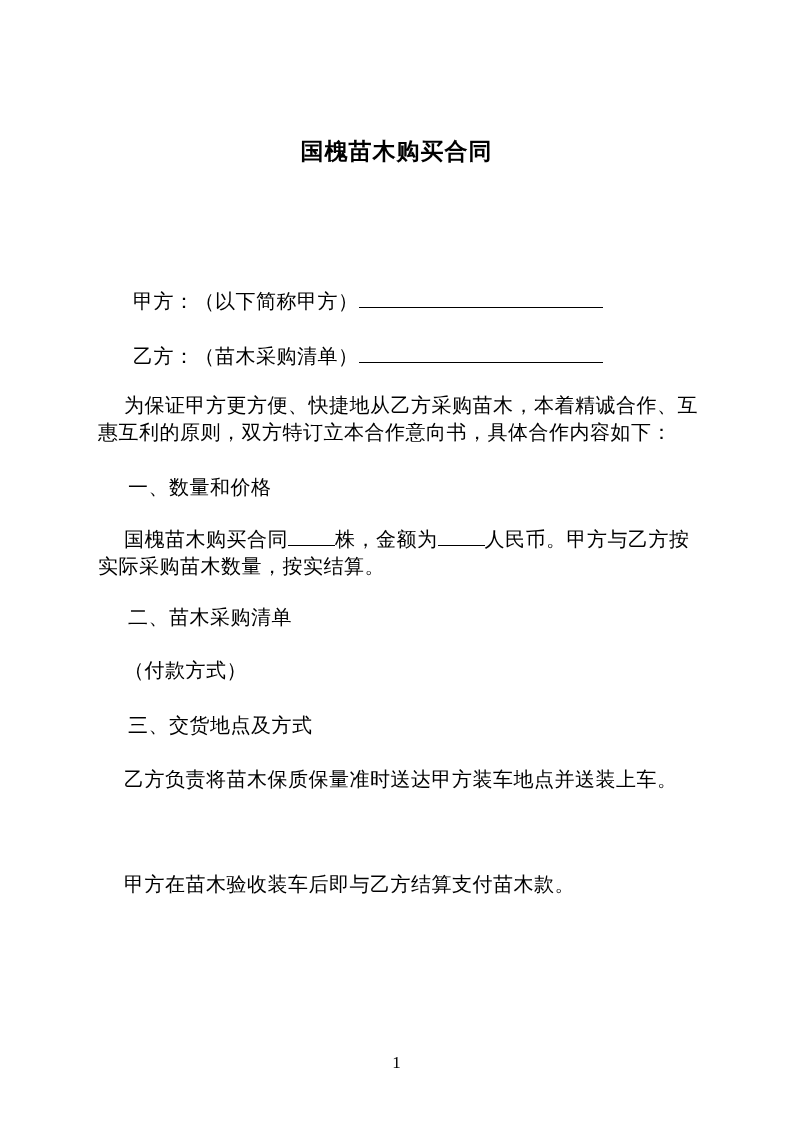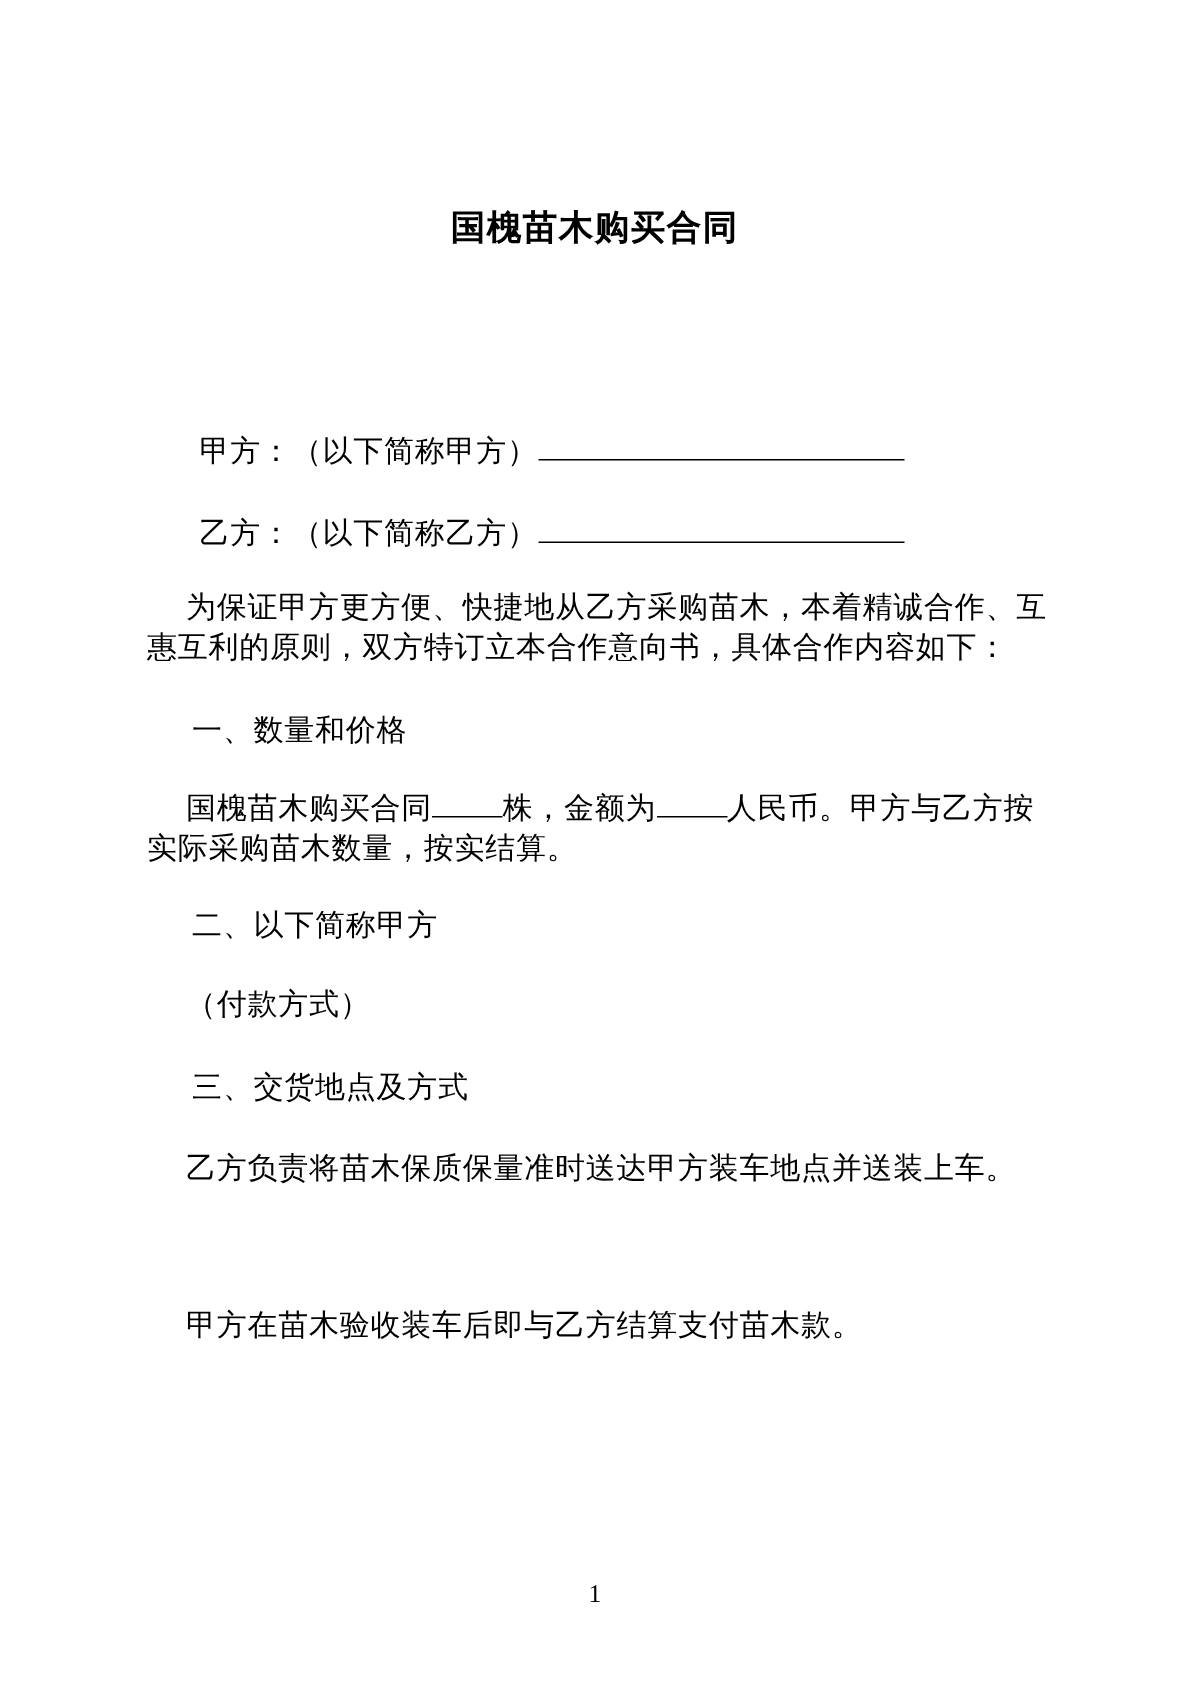--- a/index.html
+++ b/index.html
@@ -64,32 +64,32 @@
 
 <div class="page">
 
   <div class="doc-title">国槐苗木购买合同</div>
 
   <div class="block indent-party" style="top:288px">
     <span>甲方：（以下简称甲方）</span><span class="blank blank-long"></span>
   </div>
 
   <div class="block indent-party" style="top:343px">
-    <span>乙方：（以下简称乙方）</span><span class="blank blank-long"></span>
+    <span>乙方：（苗木采购清单）</span><span class="blank blank-long"></span>
   </div>
 
   <div class="block indent-body" style="top:392px">为保证甲方更方便、快捷地从乙方采购苗木，本着精诚合作、互惠互利的原则，双方特订立本合作意向书，具体合作内容如下：</div>
 
   <div class="block indent-head" style="top:474px">一、数量和价格</div>
 
   <div class="block indent-body" style="top:526px">
     <span>国槐苗木购买合同</span><span class="blank blank-short"></span><span>株，金额为</span><span class="blank blank-short"></span><span>人民币。甲方与乙方按实际采购苗木数量，按实结算。</span>
   </div>
 
-  <div class="block indent-head" style="top:604px">二、以下简称甲方</div>
+  <div class="block indent-head" style="top:604px">二、苗木采购清单</div>
 
   <div class="block indent-body" style="top:657px">（付款方式）</div>
 
   <div class="block indent-head" style="top:712px">三、交货地点及方式</div>
 
   <div class="block indent-body" style="top:766px">乙方负责将苗木保质保量准时送达甲方装车地点并送装上车。</div>
 
 
   <div class="block indent-body" style="top:871px">甲方在苗木验收装车后即与乙方结算支付苗木款。</div>
 

